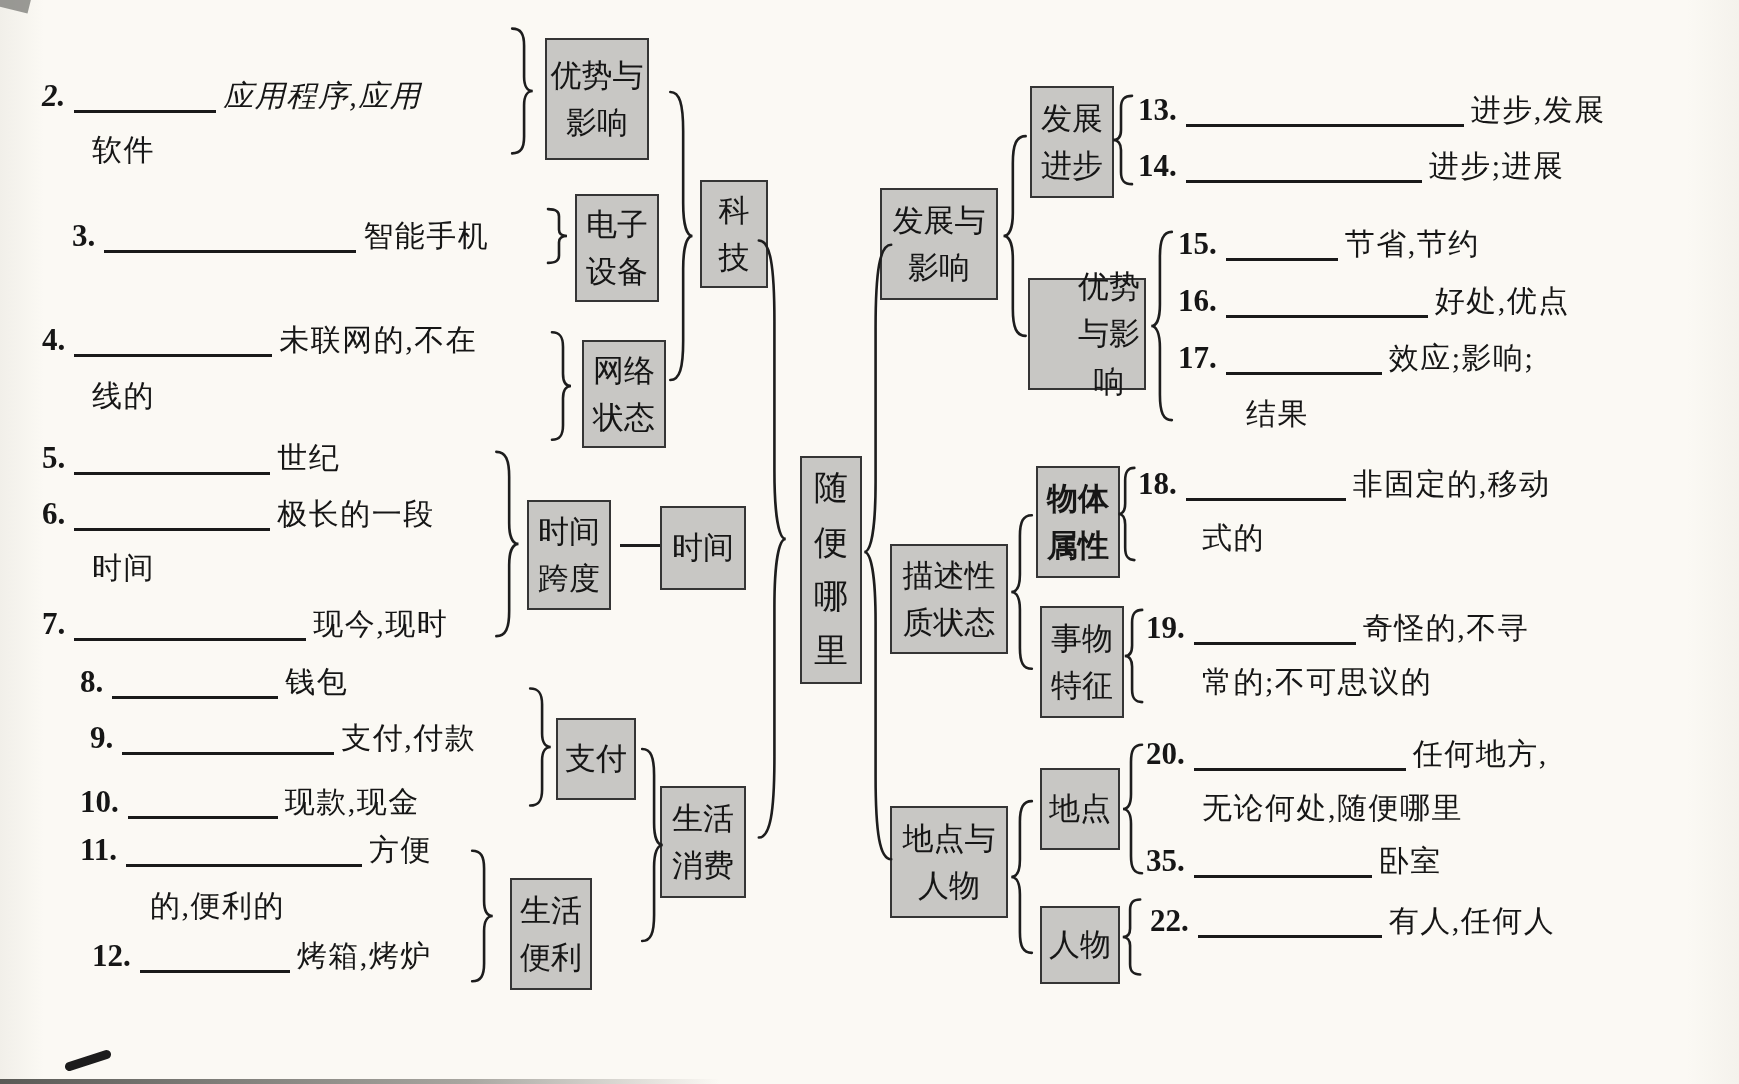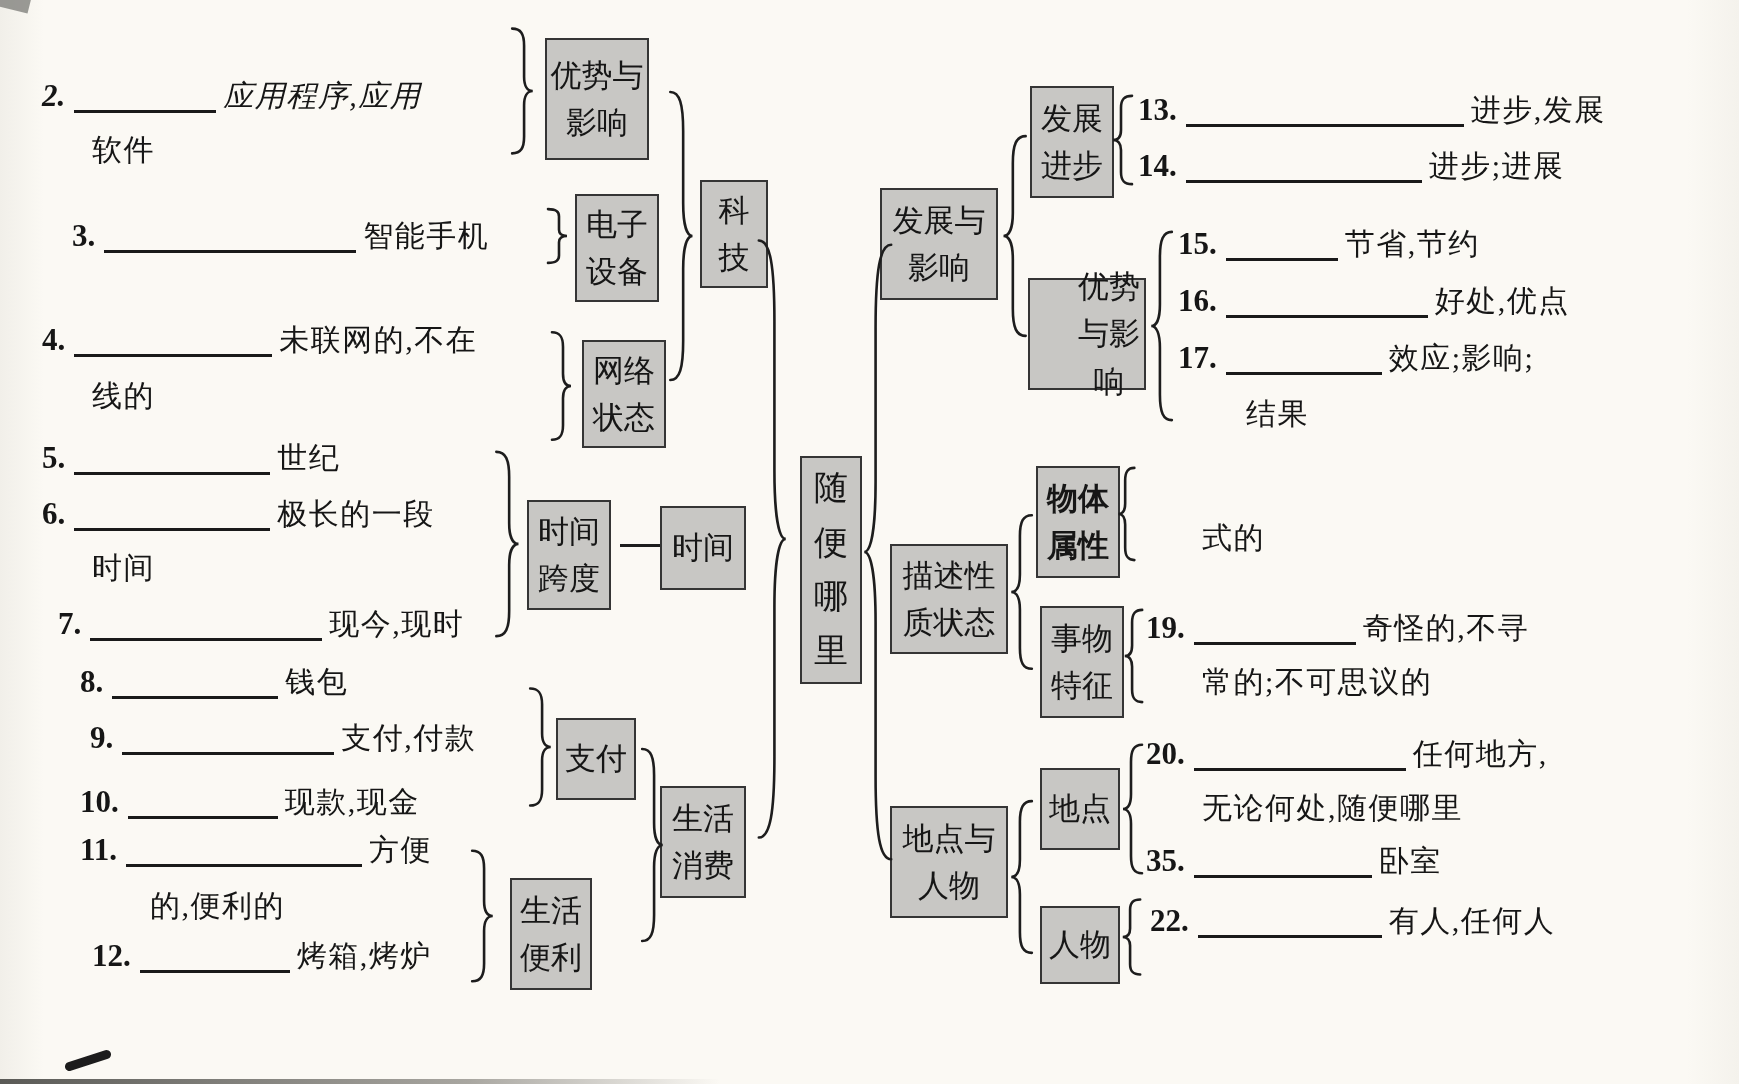--- a/index.html
+++ b/index.html
@@ -47,21 +47,21 @@
   </div>
   <div class="line gloss" style="left:92px;top:378px;">线的</div>
 
   <div class="line" style="left:42px;top:440px;">
     <span class="num">5.</span><span class="blank" style="width:196px;"></span><span class="gloss">世纪</span>
   </div>
   <div class="line" style="left:42px;top:496px;">
     <span class="num">6.</span><span class="blank" style="width:196px;"></span><span class="gloss">极长的一段</span>
   </div>
   <div class="line gloss" style="left:92px;top:550px;">时间</div>
-  <div class="line" style="left:58px;top:606px;text-align:right;">
+  <div class="line" style="left:42px;top:606px;text-align:right;">
     <span class="num">7.</span><span class="blank" style="width:232px;"></span><span class="gloss">现今,现时</span>
   </div>
 
   <div class="line" style="left:80px;top:664px;">
     <span class="num">8.</span><span class="blank" style="width:166px;"></span><span class="gloss">钱包</span>
   </div>
   <div class="line" style="left:90px;top:720px;">
     <span class="num">9.</span><span class="blank" style="width:212px;"></span><span class="gloss">支付,付款</span>
   </div>
   <div class="line" style="left:80px;top:776px;margin-top:8px;">
@@ -206,20 +206,23 @@
     <span class="num">15.</span><span class="blank" style="width:112px;"></span><span class="gloss">节省,节约</span>
   </div>
   <div class="line" style="left:1178px;top:283px;">
     <span class="num">16.</span><span class="blank" style="width:202px;"></span><span class="gloss">好处,优点</span>
   </div>
   <div class="line" style="left:1178px;top:340px;">
     <span class="num">17.</span><span class="blank" style="width:156px;"></span><span class="gloss">效应;影响;</span>
   </div>
   <div class="line gloss" style="left:1246px;top:396px;">结果</div>
 
+  <div class="line" style="left:1138px;top:466px;">
+    <span class="num">18.</span><span class="blank" style="width:160px;"></span><span class="gloss">非固定的,移动</span>
+  </div>
   <div class="line gloss" style="left:1202px;top:520px;">式的</div>
 
   <div class="line" style="left:1146px;top:610px;">
     <span class="num">19.</span><span class="blank" style="width:162px;"></span><span class="gloss">奇怪的,不寻</span>
   </div>
   <div class="line gloss" style="left:1202px;top:664px;">常的;不可思议的</div>
 
   <div class="line" style="left:1146px;top:736px;">
     <span class="num">20.</span><span class="blank" style="width:212px;"></span><span class="gloss">任何地方,</span>
   </div>

